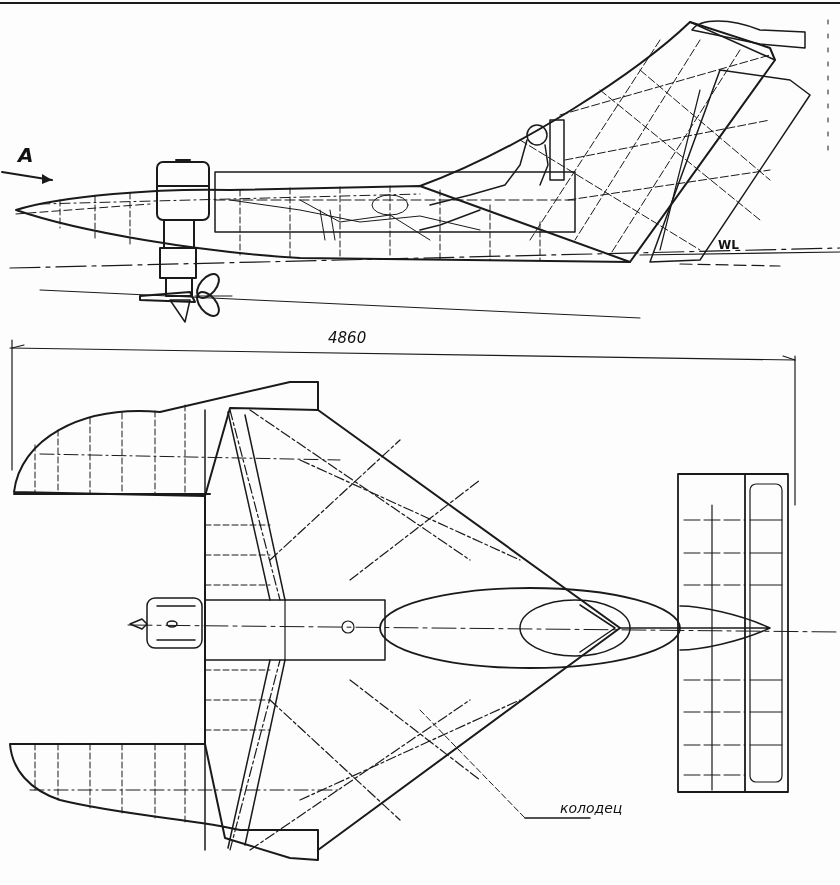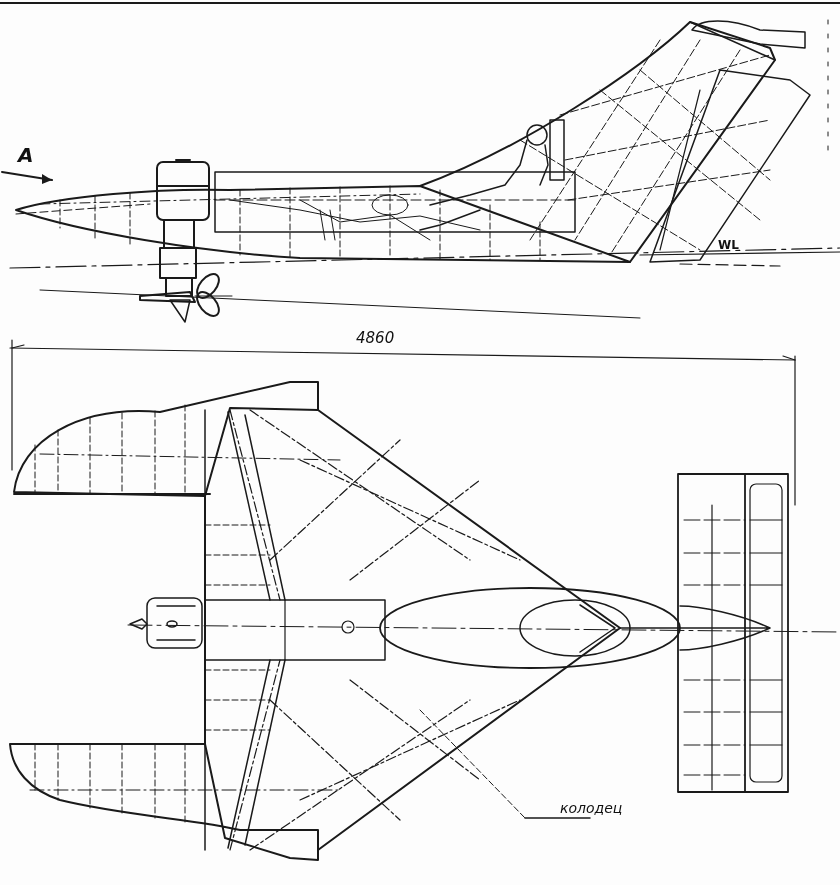--- a/index.html
+++ b/index.html
@@ -1,20 +1,20 @@
 <!DOCTYPE html>
 <html><head>
 <meta charset="utf-8">
 <style>
   html, body { margin:0; padding:0; background:#ffffff; }
   #canvas { position:relative; width:840px; height:885px; overflow:hidden; background:#fdfdfd; }
   svg { position:absolute; left:0; top:0; }
   .lbl { position:absolute; font-family:"DejaVu Sans", sans-serif; font-style:italic; color:#111; }
   #lbl-a { left:18px; top:143px; font-size:20px; font-weight:bold; }
-  #lbl-dim { left:328px; top:329px; font-size:15px;margin-left:28px; }
+  #lbl-dim { left:328px; top:329px; font-size:15px; }
   #lbl-wl { left:718px; top:238px; font-size:12px; font-style:normal; font-weight:bold;text-align:right; }
   #lbl-well { left:520px; top:800px; font-size:14px;margin-left:40px; }
 </style>
 </head>
 <body>
 
 <div id="canvas">
 <svg width="840" height="885" viewBox="0 0 840 885" fill="none" stroke="#1a1a1a" stroke-linecap="round" stroke-linejoin="round">
 
   <line x1="0" y1="3" x2="840" y2="3" stroke-width="2"></line>

